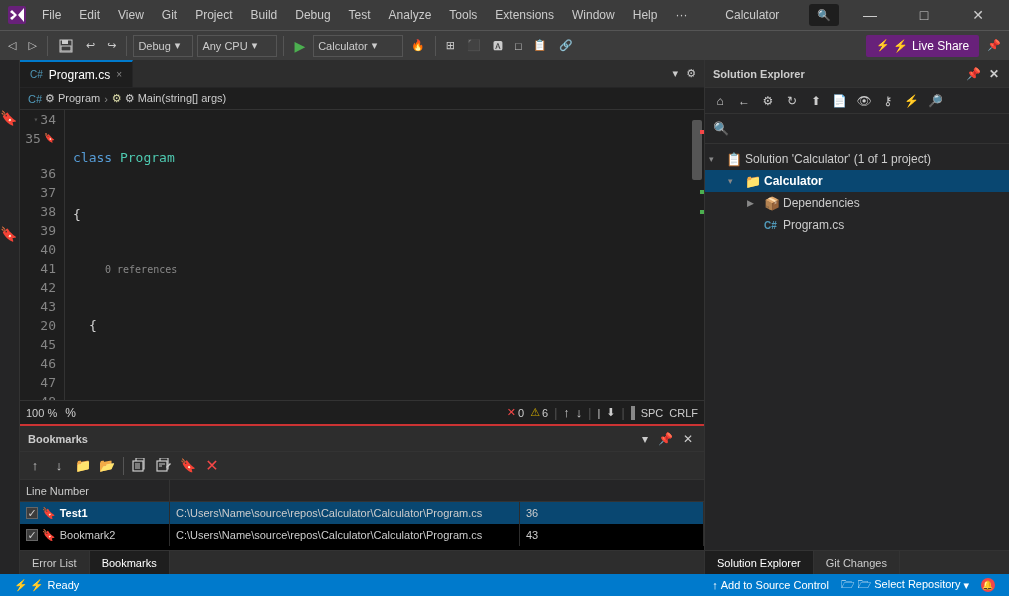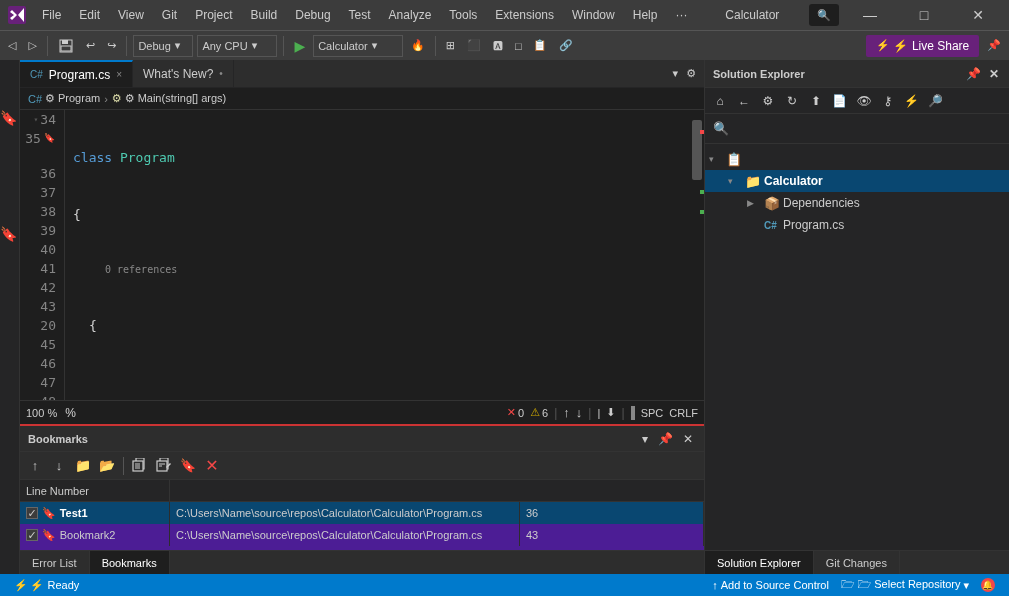--- a/index.html
+++ b/index.html
@@ -441,21 +441,21 @@
       border-right: 1px solid #333;
     }
     .se-tab.active {
       background: #1e1e1e;
       color: #ffffff;
     }
 
     
     .bottom-panel {
       height: 150px;
-      background: #4c1d95;
+      background: #000000;
       border-top: 2px solid #cc3333;
       display: flex;
       flex-direction: column;
       flex-shrink: 0;
     }
     .bottom-panel-header {
       height: 26px;
       background: #2d2d2d;
       display: flex;
       align-items: center;
@@ -694,24 +694,20 @@
     <div class="gutter-icon">🔖</div>
   </div>
 
   <div class="outer-wrapper">
 
     <div class="editor-tabs">
       <div class="tab active">
         <span style="color:#519aba;font-size:10px;">C#</span>
         <span>Program.cs</span>
         <span class="tab-close">×</span>
-      </div>
-      <div class="tab">
-        <span>What's New?</span>
-        <span class="tab-dot">•</span>
       </div>
 
       <div style="margin-left:auto;display:flex;align-items:center;padding:0 4px;">
         <div class="toolbar-btn">▾</div>
         <div class="toolbar-btn">⚙</div>
       </div>
     </div>
 
     <div class="breadcrumb-bar">
       <div class="breadcrumb-item">
@@ -922,20 +918,21 @@
 
     <div class="se-search">
       <span class="se-search-icon">🔍</span>
     </div>
 
     <div class="tree-view">
 
       <div class="tree-item">
         <span class="tree-expand">▾</span>
         <span class="tree-icon" style="color:#aaa;">📋</span>
+        <span class="tree-label">Solution 'Calculator' (1 of 1 project)</span>
       </div>
 
       <div class="tree-item selected">
         <span class="tree-indent"></span>
         <span class="tree-expand">▾</span>
         <span class="tree-icon" style="color:#569cd6;">📁</span>
         <span class="tree-label bold">Calculator</span>
       </div>
 
       <div class="tree-item">

